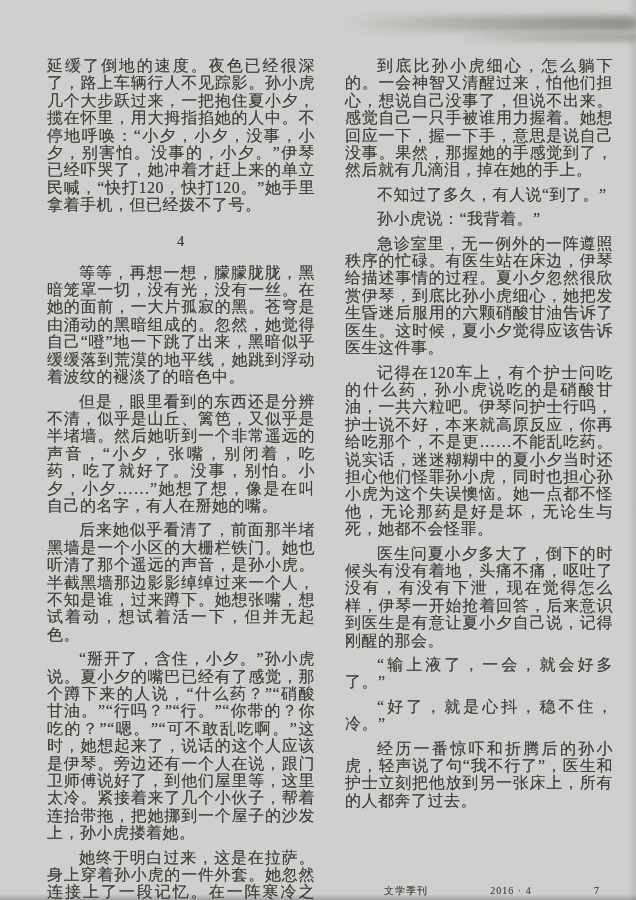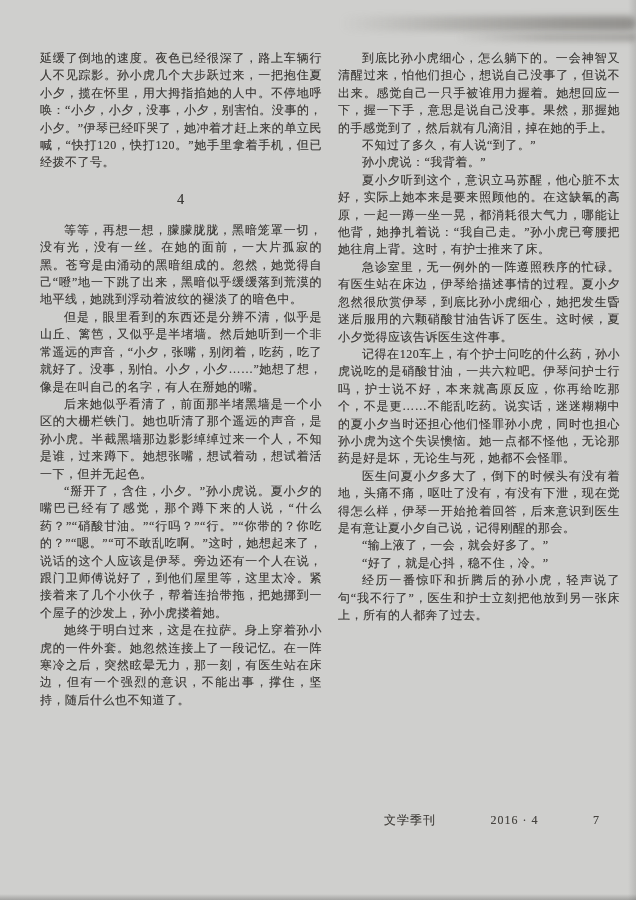--- a/index.html
+++ b/index.html
@@ -30,42 +30,42 @@
   .edge-right{
     position:absolute;top:0;bottom:0;right:0;width:8px;
     background:linear-gradient(to right,rgba(90,90,88,0),rgba(90,90,88,.18));
   }
   .columns{
     position:absolute;top:50px;left:40px;width:580px;
     display:flex;gap:16px;
   }
   .col{width:282px;}
   .col p{
-    margin:0;
-    font-size:12px;
+    margin:7px;
+    font-size:16px;
     line-height:17.4px;
     letter-spacing:.5px;
     text-align:justify;
     text-indent:2em;
     color:#3f3d3a;
     text-shadow:0 0 .4px rgba(63,61,58,.55);
   }
   [data-list="left_column.before_section"] p:first-child{text-indent:0;}
   .section-number{
     text-align:center;
     font-size:14.5px;
     color:#3a3836;
     letter-spacing:1px;
     margin:19px 0 14px 0;
     text-shadow:0 0 .4px rgba(63,61,58,.5);
   }
   .footer{
-    position:absolute;top:812px;left:384px;width:216px;
+    position:absolute;top:884px;left:384px;width:216px;
     display:flex;justify-content:space-between;align-items:baseline;
-    font-size:12px;color:#45433f;
+    font-size:10px;color:#45433f;
     letter-spacing:1px;
     text-shadow:0 0 .4px rgba(63,61,58,.5);
   }
 </style>
 </head>
 <body>
 
 <div class="page">
 
   <div class="streak-a"></div>
@@ -85,21 +85,20 @@
           <p>后来她似乎看清了，前面那半堵黑墙是一个小区的大栅栏铁门。她也听清了那个遥远的声音，是孙小虎。半截黑墙那边影影绰绰过来一个人，不知是谁，过来蹲下。她想张嘴，想试着动，想试着活一下，但并无起色。</p>
           <p>“掰开了，含住，小夕。”孙小虎说。夏小夕的嘴巴已经有了感觉，那个蹲下来的人说，“什么药？”“硝酸甘油。”“行吗？”“行。”“你带的？你吃的？”“嗯。”“可不敢乱吃啊。”这时，她想起来了，说话的这个人应该是伊琴。旁边还有一个人在说，跟门卫师傅说好了，到他们屋里等，这里太冷。紧接着来了几个小伙子，帮着连抬带拖，把她挪到一个屋子的沙发上，孙小虎搂着她。</p>
           <p>她终于明白过来，这是在拉萨。身上穿着孙小虎的一件外套。她忽然连接上了一段记忆。在一阵寒冷之后，突然眩晕无力，那一刻，有医生站在床边，但有一个强烈的意识，不能出事，撑住，坚持，随后什么也不知道了。</p>
         </div>
     </div>
     <div class="col">
       <div data-list="right_column.paragraphs">
           <p>到底比孙小虎细心，怎么躺下的。一会神智又清醒过来，怕他们担心，想说自己没事了，但说不出来。感觉自己一只手被谁用力握着。她想回应一下，握一下手，意思是说自己没事。果然，那握她的手感觉到了，然后就有几滴泪，掉在她的手上。</p>
           <p>不知过了多久，有人说“到了。”</p>
           <p>孙小虎说：“我背着。”</p>
-          <p>夏小夕听到这个，意识立马苏醒，他心脏不太好，实际上她本来是要来照顾他的。在这缺氧的高原，一起一蹲一坐一晃，都消耗很大气力，哪能让他背，她挣扎着说：“我自己走。”孙小虎已弯腰把她往肩上背。这时，有护士推来了床。</p>
           <p>急诊室里，无一例外的一阵遵照秩序的忙碌。有医生站在床边，伊琴给描述事情的过程。夏小夕忽然很欣赏伊琴，到底比孙小虎细心，她把发生昏迷后服用的六颗硝酸甘油告诉了医生。这时候，夏小夕觉得应该告诉医生这件事。</p>
           <p>记得在120车上，有个护士问吃的什么药，孙小虎说吃的是硝酸甘油，一共六粒吧。伊琴问护士行吗，护士说不好，本来就高原反应，你再给吃那个，不是更……不能乱吃药。说实话，迷迷糊糊中的夏小夕当时还担心他们怪罪孙小虎，同时也担心孙小虎为这个失误懊恼。她一点都不怪他，无论那药是好是坏，无论生与死，她都不会怪罪。</p>
           <p>医生问夏小夕多大了，倒下的时候头有没有着地，头痛不痛，呕吐了没有，有没有下泄，现在觉得怎么样，伊琴一开始抢着回答，后来意识到医生是有意让夏小夕自己说，记得刚醒的那会。</p>
           <p>“输上液了，一会，就会好多了。”</p>
           <p>“好了，就是心抖，稳不住，冷。”</p>
           <p>经历一番惊吓和折腾后的孙小虎，轻声说了句“我不行了”，医生和护士立刻把他放到另一张床上，所有的人都奔了过去。</p>
         </div>
     </div>
   </div>
 

